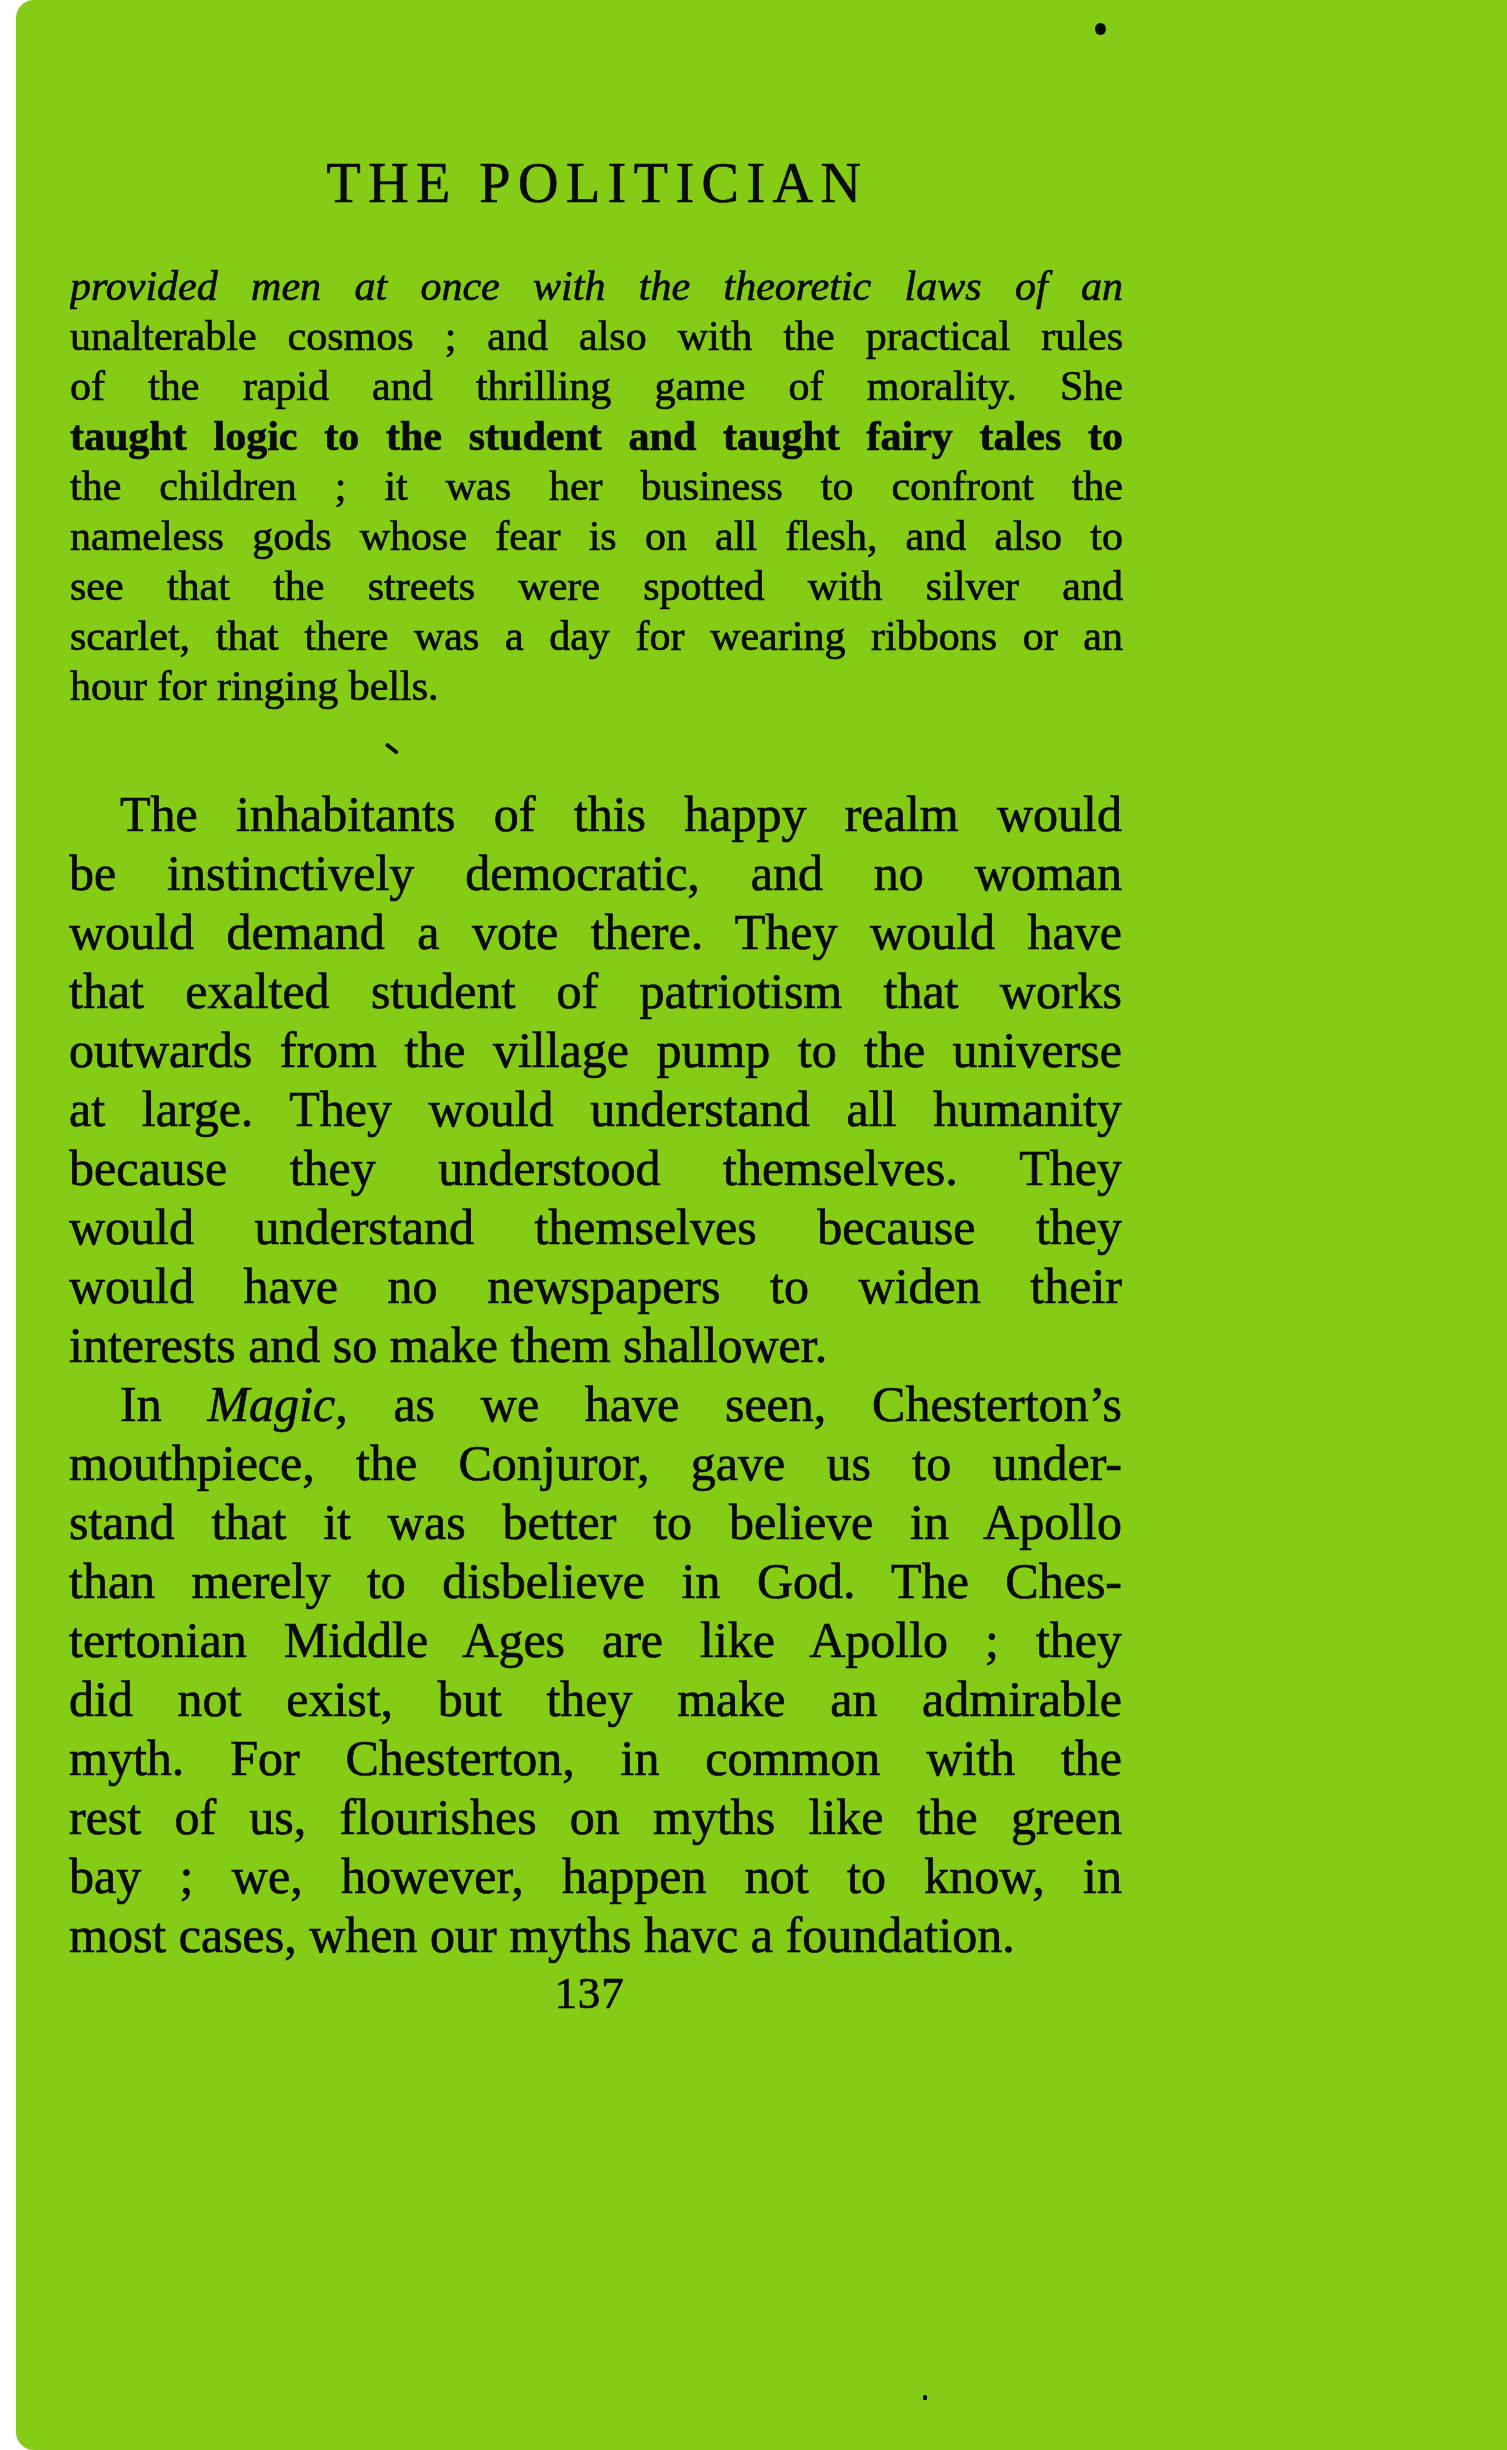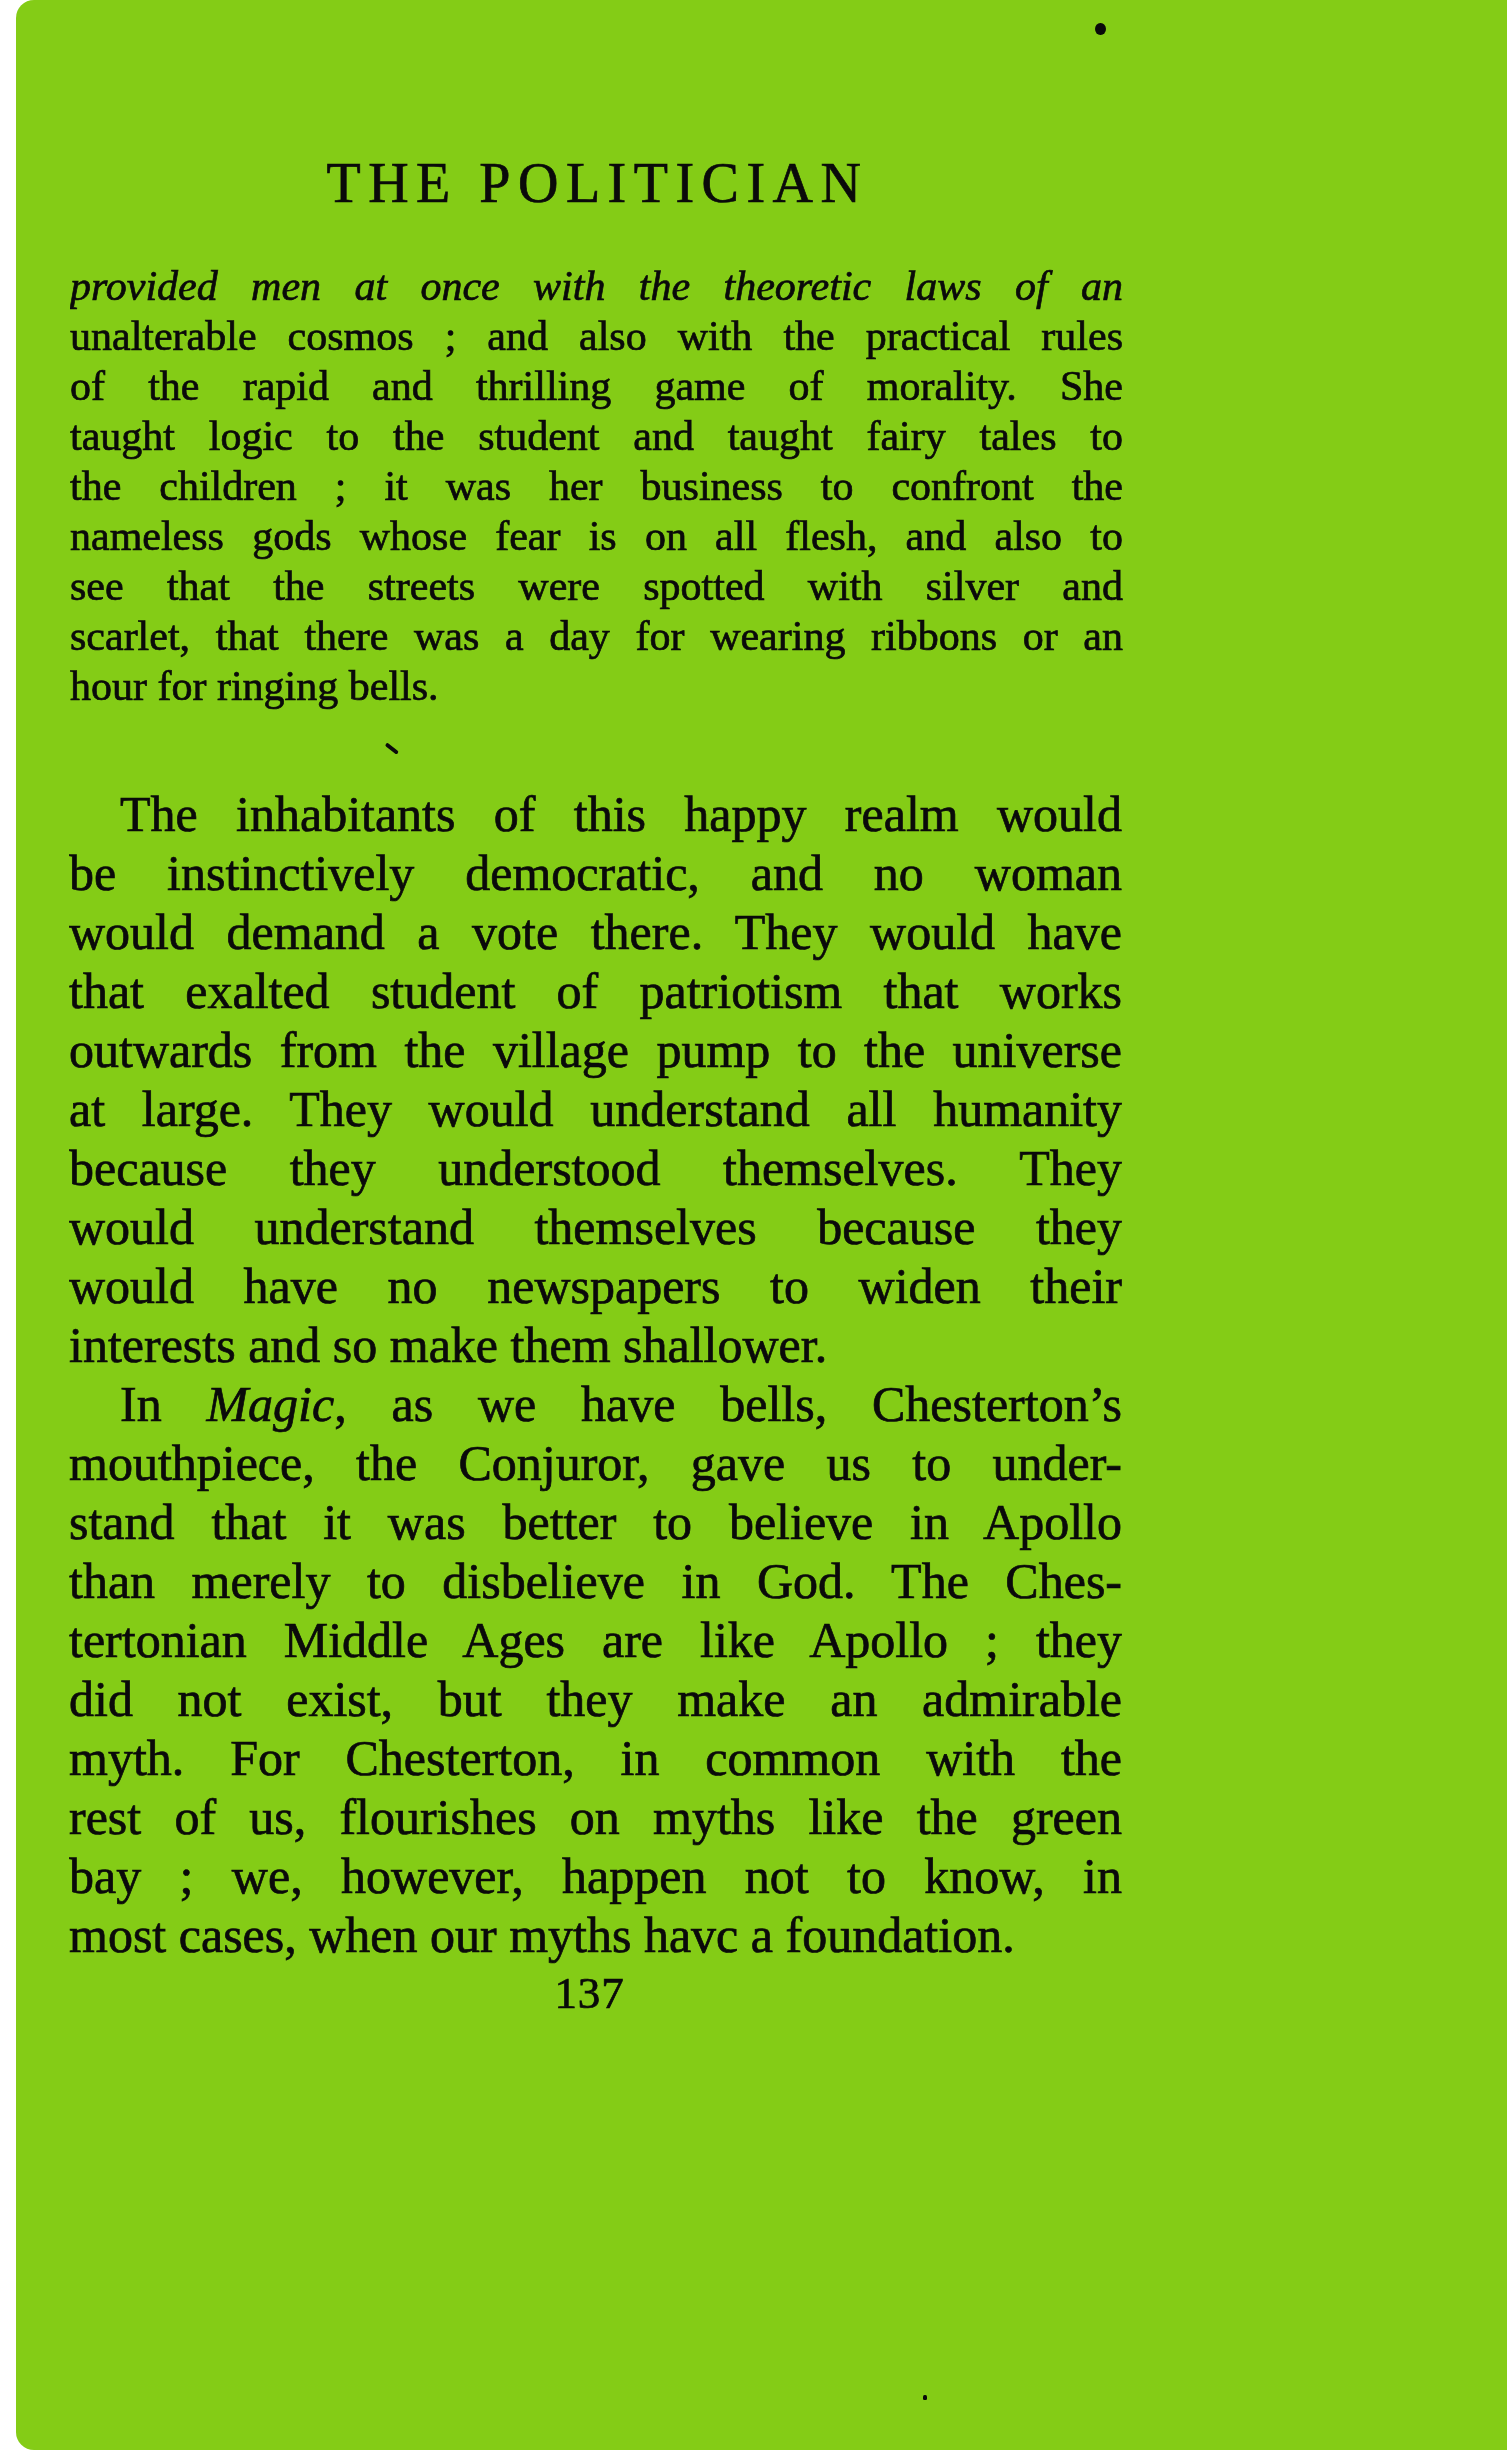--- a/index.html
+++ b/index.html
@@ -33,21 +33,21 @@
 
 <div class="page serif">
   <div class="speck speck-top"></div>
 
   <div class="running-head">THE POLITICIAN</div>
 
   <div class="block p1">
       <div class="line" style="white-space: normal; overflow: hidden; font-style: italic;"><span>provided men at once with the theoretic laws of an</span></div>
       <div class="line" style="white-space: normal; overflow: hidden;"><span>unalterable cosmos ;  and also with the practical rules</span></div>
       <div class="line" style="white-space: normal; overflow: hidden;"><span>of the rapid and thrilling game of morality.  She</span></div>
-      <div class="line" style="white-space: normal; overflow: hidden;"><span>taught logic to the student and taught fairy tales to</span></div>
+      <div class="line" style="white-space: normal; overflow: hidden; font-weight: bold;"><span>taught logic to the student and taught fairy tales to</span></div>
       <div class="line" style="white-space: normal; overflow: hidden;"><span>the children ;  it was her business to confront the</span></div>
       <div class="line" style="white-space: normal; overflow: hidden;"><span>nameless gods whose fear is on all flesh, and also to</span></div>
       <div class="line" style="white-space: normal; overflow: hidden;"><span>see that the streets were spotted with silver and</span></div>
       <div class="line" style="white-space: normal; overflow: hidden;"><span>scarlet, that there was a day for wearing ribbons or an</span></div>
       <div class="line last"><span>hour for ringing bells.</span></div>
     </div>
 
   <div class="tick"></div>
 
   <div class="block p2">
@@ -57,21 +57,21 @@
         <div class="line" style="white-space: normal; overflow: hidden;"><span>would demand a vote there.  They would have</span></div>
         <div class="line" style="white-space: normal; overflow: hidden;"><span>that exalted student of patriotism that works</span></div>
         <div class="line" style="white-space: normal; overflow: hidden;"><span>outwards from the village pump to the universe</span></div>
         <div class="line" style="white-space: normal; overflow: hidden;"><span>at large.  They would understand all humanity</span></div>
         <div class="line" style="white-space: normal; overflow: hidden;"><span>because they understood themselves.  They</span></div>
         <div class="line" style="white-space: normal; overflow: hidden;"><span>would understand themselves because they</span></div>
         <div class="line" style="white-space: normal; overflow: hidden;"><span>would have no newspapers to widen their</span></div>
         <div class="line last"><span>interests and so make them shallower.</span></div>
       </div>
     <div>
-        <div class="line indent" style="white-space: normal; overflow: hidden;"><span>In </span><span class="it">Magic</span><span>, as we have bells, Chesterton’s</span></div>
+        <div class="line indent" style="white-space: normal; overflow: hidden;"><span>In </span><span class="it">Magic</span><span>, as we have seen, Chesterton’s</span></div>
         <div class="line" style="white-space: normal; overflow: hidden;"><span>mouthpiece, the Conjuror, gave us to under-</span></div>
         <div class="line" style="white-space: normal; overflow: hidden;"><span>stand that it was better to believe in Apollo</span></div>
         <div class="line" style="white-space: normal; overflow: hidden;"><span>than merely to disbelieve in God.  The Ches-</span></div>
         <div class="line" style="white-space: normal; overflow: hidden;"><span>tertonian Middle Ages are like Apollo ;  they</span></div>
         <div class="line" style="white-space: normal; overflow: hidden;"><span>did not exist, but they make an admirable</span></div>
         <div class="line" style="white-space: normal; overflow: hidden;"><span>myth.  For Chesterton, in common with the</span></div>
         <div class="line" style="white-space: normal; overflow: hidden;"><span>rest of us, flourishes on myths like the green</span></div>
         <div class="line" style="white-space: normal; overflow: hidden;"><span>bay ;  we, however, happen not to know, in</span></div>
         <div class="line last"><span>most cases, when our myths havc a foundation.</span></div>
       </div>

